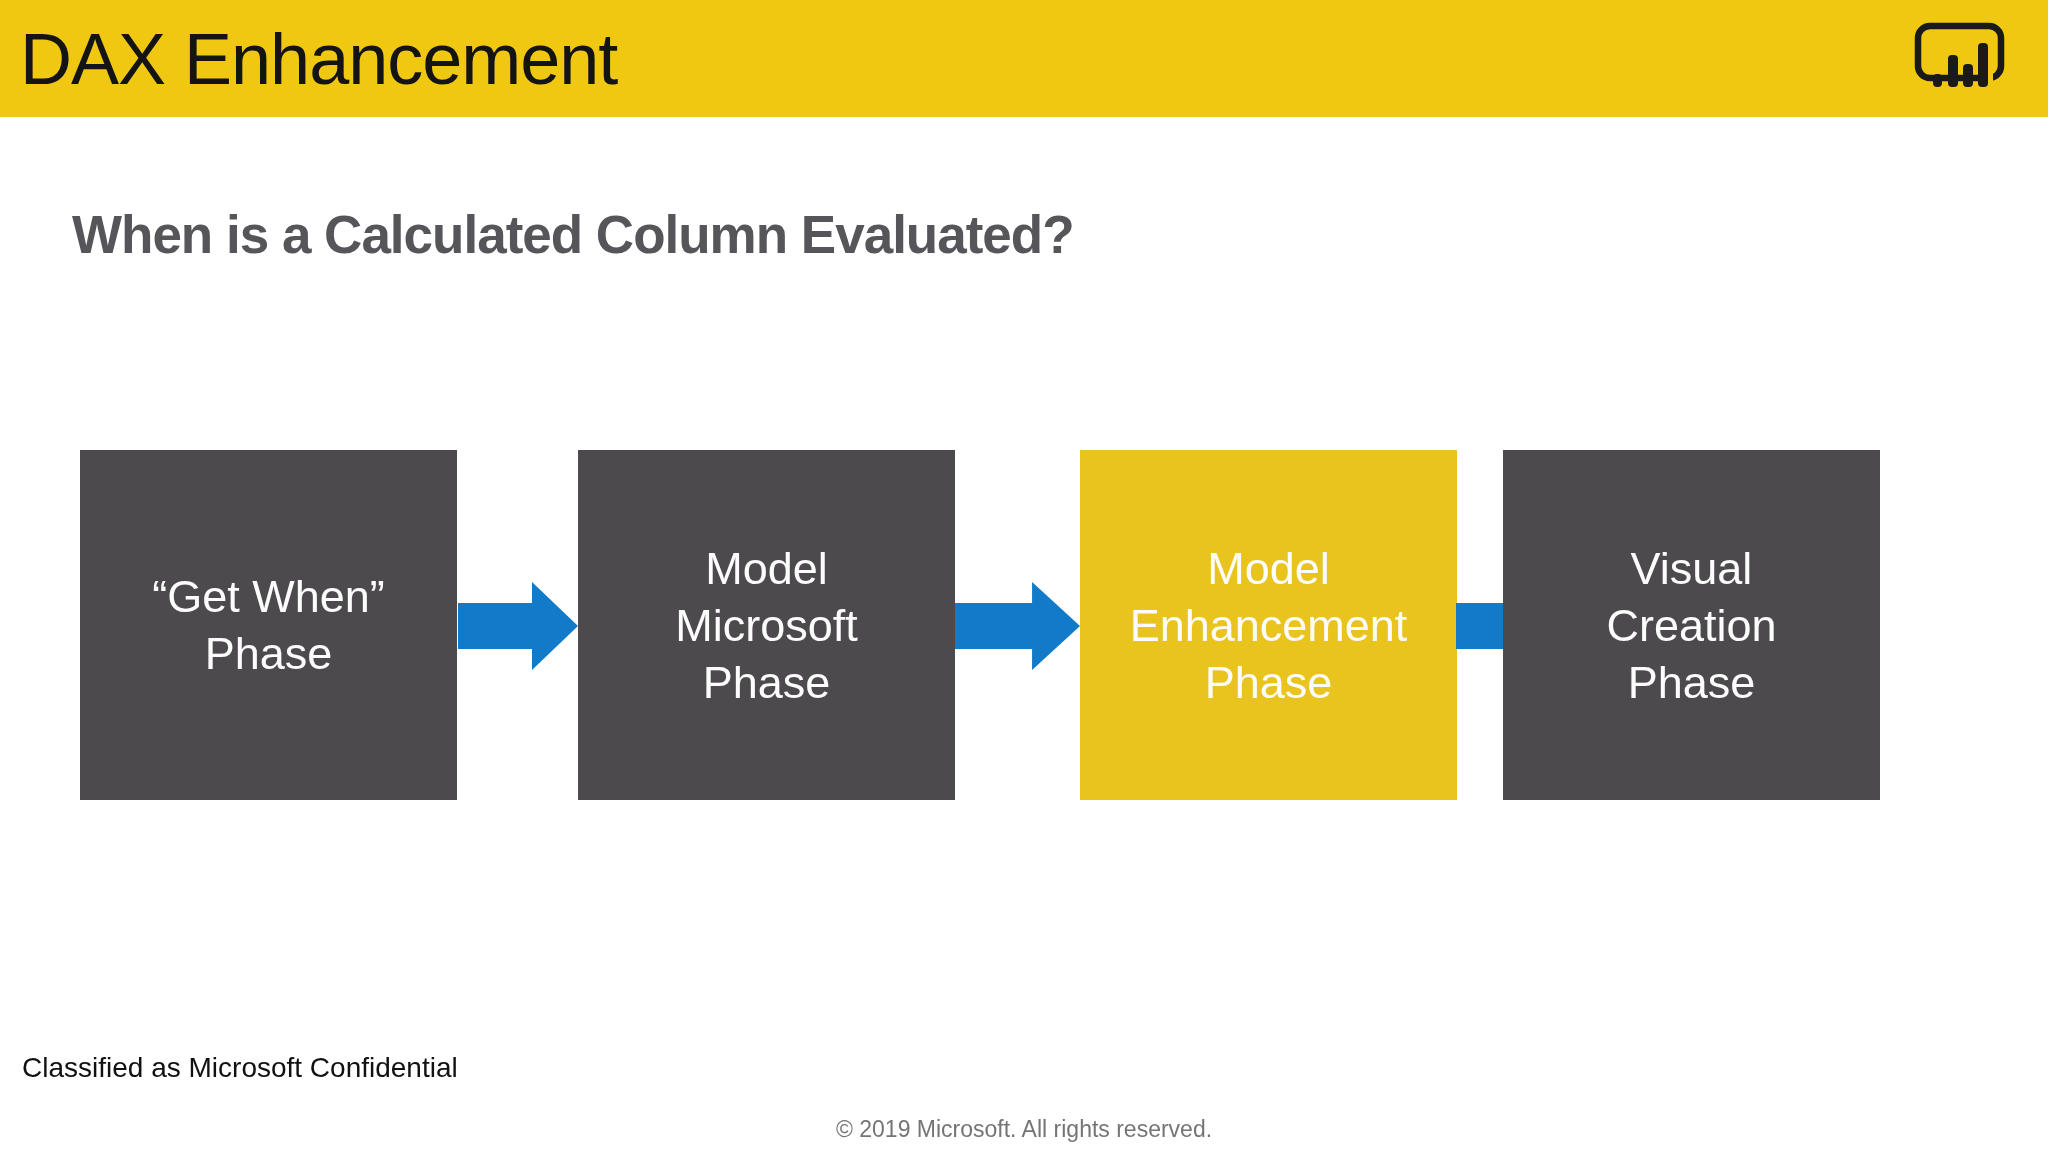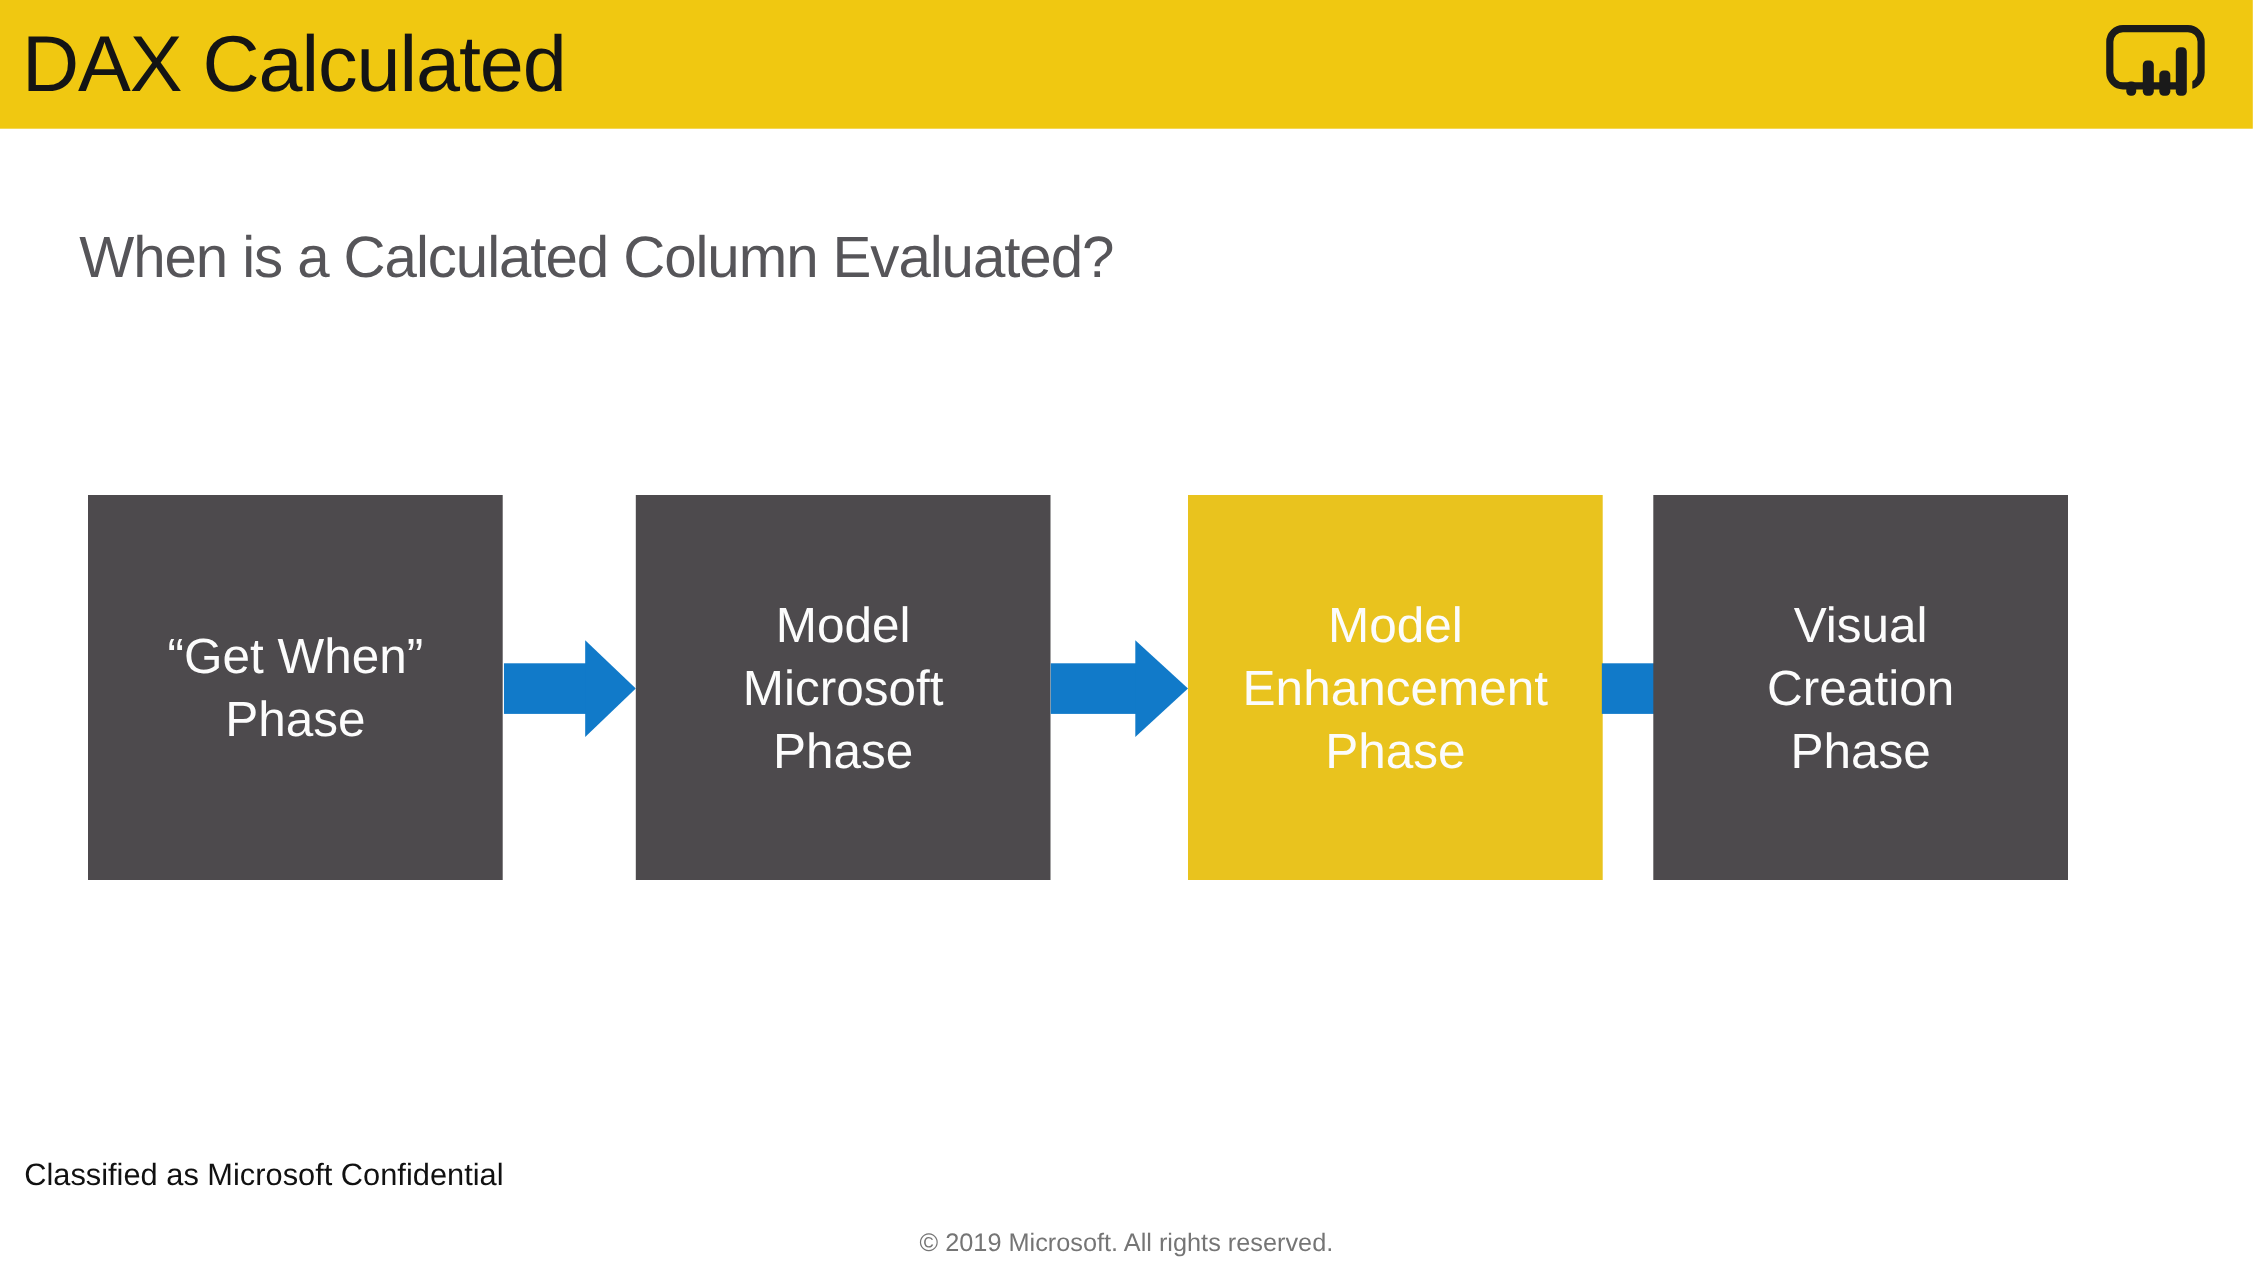--- a/index.html
+++ b/index.html
@@ -37,21 +37,21 @@
   }
   .logo {
     position: absolute;
     left: 1914px; top: 20px;
     width: 92px; height: 72px;
   }
   .slide-heading {
     position: absolute;
     left: 72px; top: 204px;
     font-size: 53px;
-    font-weight: 400;
+    font-weight: 700;
     letter-spacing: -1px;
     color: var(--heading-text);
     white-space: nowrap;
   }
   .flow { position: absolute; left: 0; top: 0; }
   .step {
     position: absolute;
     top: 450px;
     width: 377px; height: 350px;
     background: var(--step-bg);
@@ -87,21 +87,21 @@
     width: 2048px;
     text-align: center;
     font-size: 23px;
     color: var(--footer-center-text);
   }
 </style>
 </head>
 <body>
 
 <div class="header-bar">
-  <div class="header-title">DAX Calculated</div>
+  <div class="header-title">DAX Enhancement</div>
   <svg class="logo" viewBox="0 0 92 72" xmlns="http://www.w3.org/2000/svg">
     <rect x="4" y="6" width="83" height="52" rx="12" fill="none" stroke="var(--logo-ink)" stroke-width="6.5"></rect>
     <rect x="70" y="52" width="9" height="12" fill="var(--header-bg)"></rect>
     <rect x="19" y="54" width="9" height="13" rx="4" fill="var(--logo-ink)"></rect>
     <rect x="34" y="35" width="10" height="32" rx="4" fill="var(--logo-ink)"></rect>
     <rect x="49" y="44" width="10" height="23" rx="4" fill="var(--logo-ink)"></rect>
     <rect x="64" y="23" width="10" height="44" rx="4" fill="var(--logo-ink)"></rect>
   </svg>
 </div>
 

